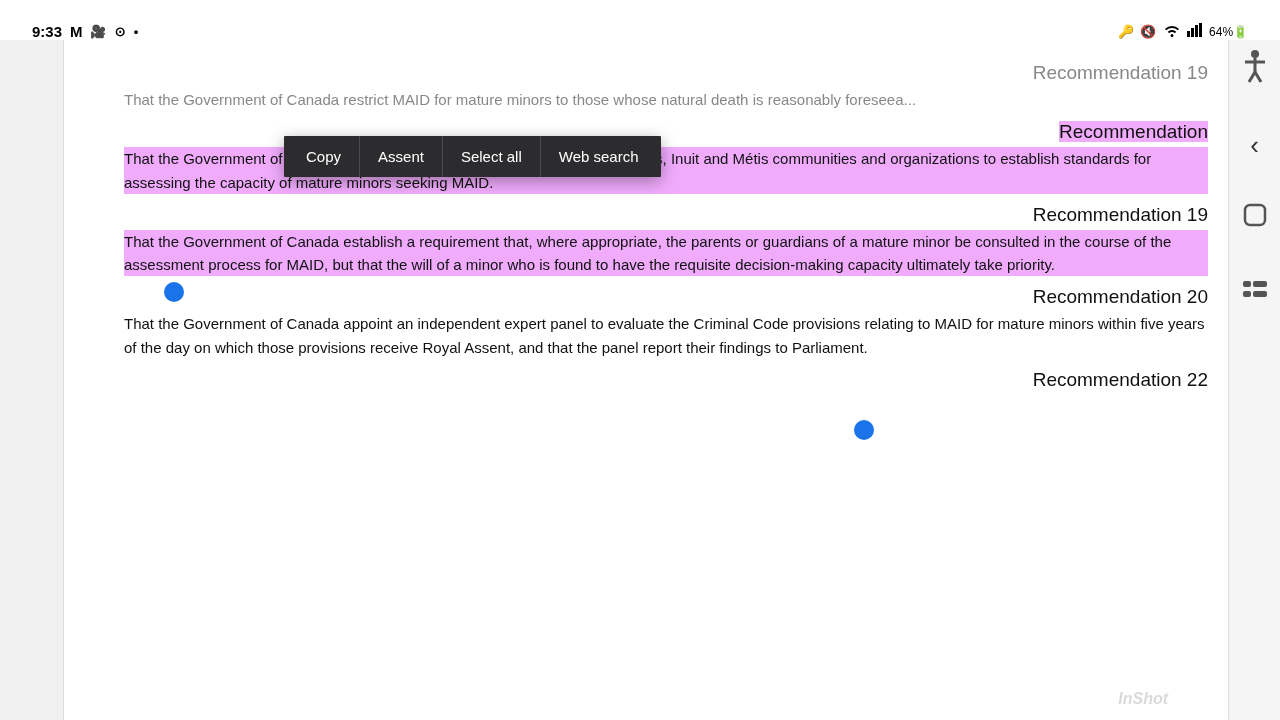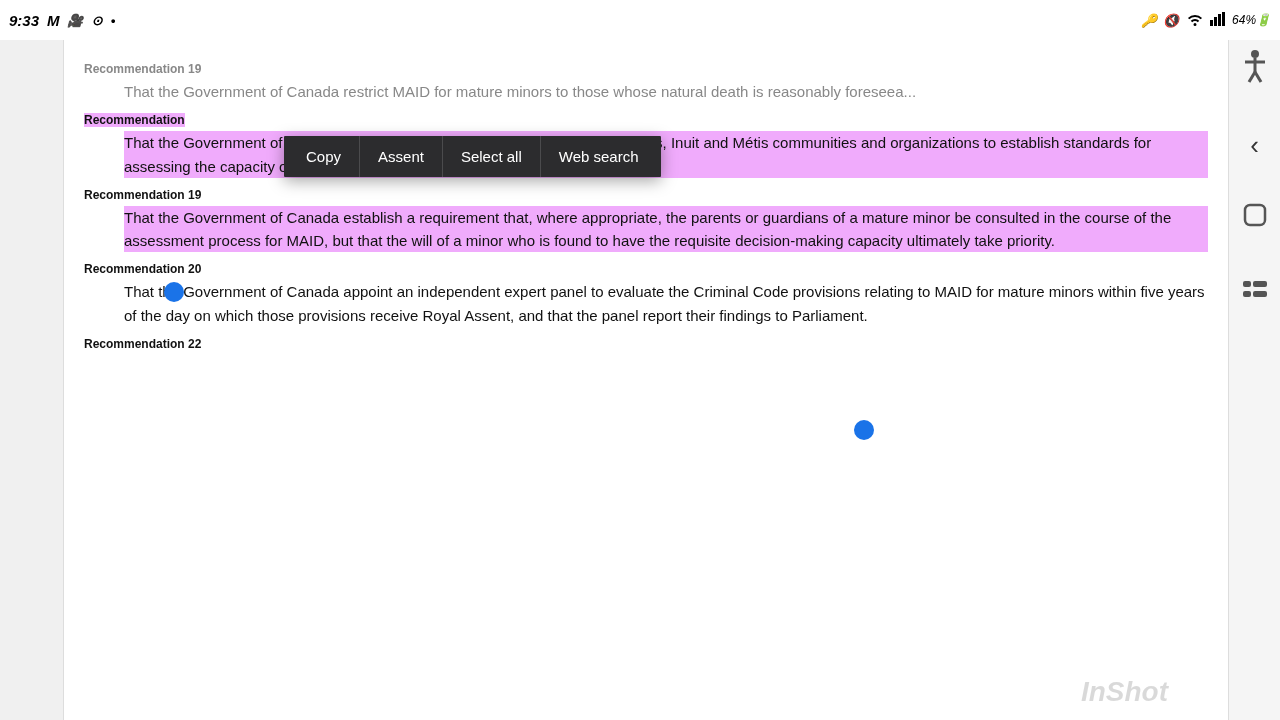--- a/index.html
+++ b/index.html
@@ -12,26 +12,25 @@
       overflow: hidden;
       position: relative;
     }
 
     
     .status-bar {
       width: 100%;
       height: 40px;
       background: #fff;
       display: flex;
-      align-items: center;
+      align-items: flex-end;
       justify-content: space-between;
-      padding: 0 9px;
+      padding: 0 32px;
       z-index: 100;
       position: relative;
-      font-style: italic;
     }
 
     .status-bar-left {
       font-size: 15px;
       font-weight: 600;
       color: #000;
       display: flex;
       align-items: center;
       gap: 8px;
     }
@@ -83,24 +82,25 @@
     
     .document-area {
       flex: 1;
       background: #fff;
       padding: 12px 20px 20px 20px;
       overflow: hidden;
       position: relative;
     }
 
     .recommendation-title {
-      font-size: 12px;
-      font-weight: 700;
+      font-size: 19px;
+      font-weight: 400;
       color: #111;
       margin: 10px 0 4px 0;
+      text-align: right;
     }
 
     .recommendation-body {
       font-size: 15px;
       line-height: 1.55;
       color: #111;
       margin-left: 40px;
       margin-bottom: 6px;
     }
 
@@ -157,21 +157,21 @@
       background: #1a73e8;
       border-radius: 50%;
       z-index: 150;
     }
 
     
     .watermark {
       position: absolute;
       bottom: 12px;
       right: 60px;
-      font-size: 28px;
+      font-size: 16px;
       font-weight: 800;
       font-style: italic;
       color: rgba(0,0,0,0.15);
       z-index: 50;
     }
 
     
     .partial-line {
       color: #888;
     }

